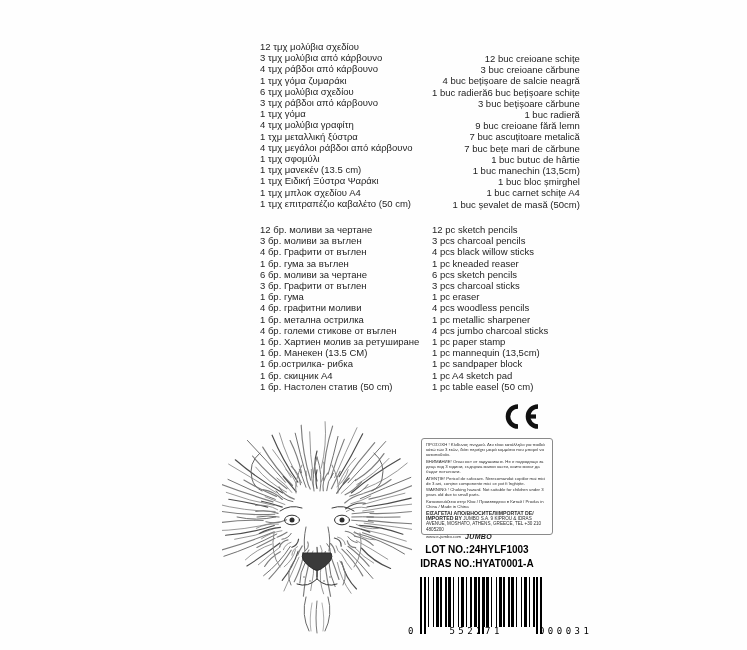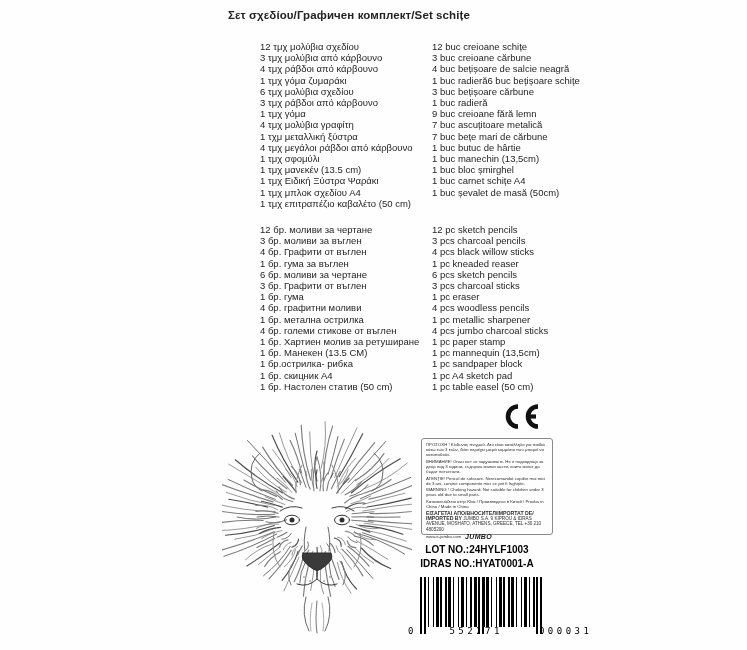--- a/index.html
+++ b/index.html
@@ -2,21 +2,21 @@
 <html><head>
 <meta charset="utf-8">
 <style>
   html,body{margin:0;padding:0;background:#ffffff;}
   .canvas{position:relative;width:747px;height:650px;background:#fefefe;overflow:hidden;
           font-family:"Liberation Sans","DejaVu Sans",sans-serif;color:#2b2b2b;}
   .title{position:absolute;left:228px;top:9px;font-size:11.5px;font-weight:600;color:#232323;letter-spacing:.1px;}
   .list{position:absolute;font-size:9.5px;line-height:11.2px;color:#242424;white-space:nowrap;margin-left:32px;}
   .list-greek{left:228px;top:41px;}
   .list-bulgarian{left:228px;top:224px;}
-  .list-romanian{left:400px;top:41px;}
+  .list-romanian{left:400px;top:53px;text-align:right;}
   .list-english{left:400px;top:224px;}
   .ce{position:absolute;left:503px;top:403px;}
   .warnbox{position:absolute;left:421px;top:438px;width:122px;height:90px;border:1px solid #8a8a8a;
            border-radius:3px;padding:3px 4px 2px 4px;font-size:4.3px;line-height:5.1px;color:#2e2e2e;}
   .warnbox p{margin:0 0 1.5px 0;}
   .made-in{margin-top:2px;}
   .importer{font-size:4.6px;line-height:5.4px;}
   .importer b{font-size:5.2px;}
   .brandline{display:flex;align-items:center;gap:4px;margin-top:1.5px;}
   .brand-logo{font-weight:bold;font-style:italic;font-size:7px;color:#1a1a1a;letter-spacing:.3px;}
@@ -33,21 +33,20 @@
   .digit-lead{width:12px;text-align:left;}
   .digit-group{flex:1;text-align:center;letter-spacing:3.5px;padding-left:36px;}
   .lion{position:absolute;left:222px;top:405px;width:190px;height:245px;}
   .lion svg{display:block;}
 </style>
 </head>
 <body>
 
 <div class="canvas">
 
-  <div class="title">Σετ σχεδίου/Графичен комплект/Set schițe</div>
 
   <div class="list list-greek">
       <div>12 τμχ μολύβια σχεδίου</div>
       <div>3 τμχ μολύβια από κάρβουνο</div>
       <div>4 τμχ ράβδοι από κάρβουνο</div>
       <div>1 τμχ γόμα ζυμαράκι</div>
       <div>6 τμχ μολύβια σχεδίου</div>
       <div>3 τμχ ράβδοι από κάρβουνο</div>
       <div>1 τμχ γόμα</div>
       <div>4 τμχ μολύβια γραφίτη</div>

